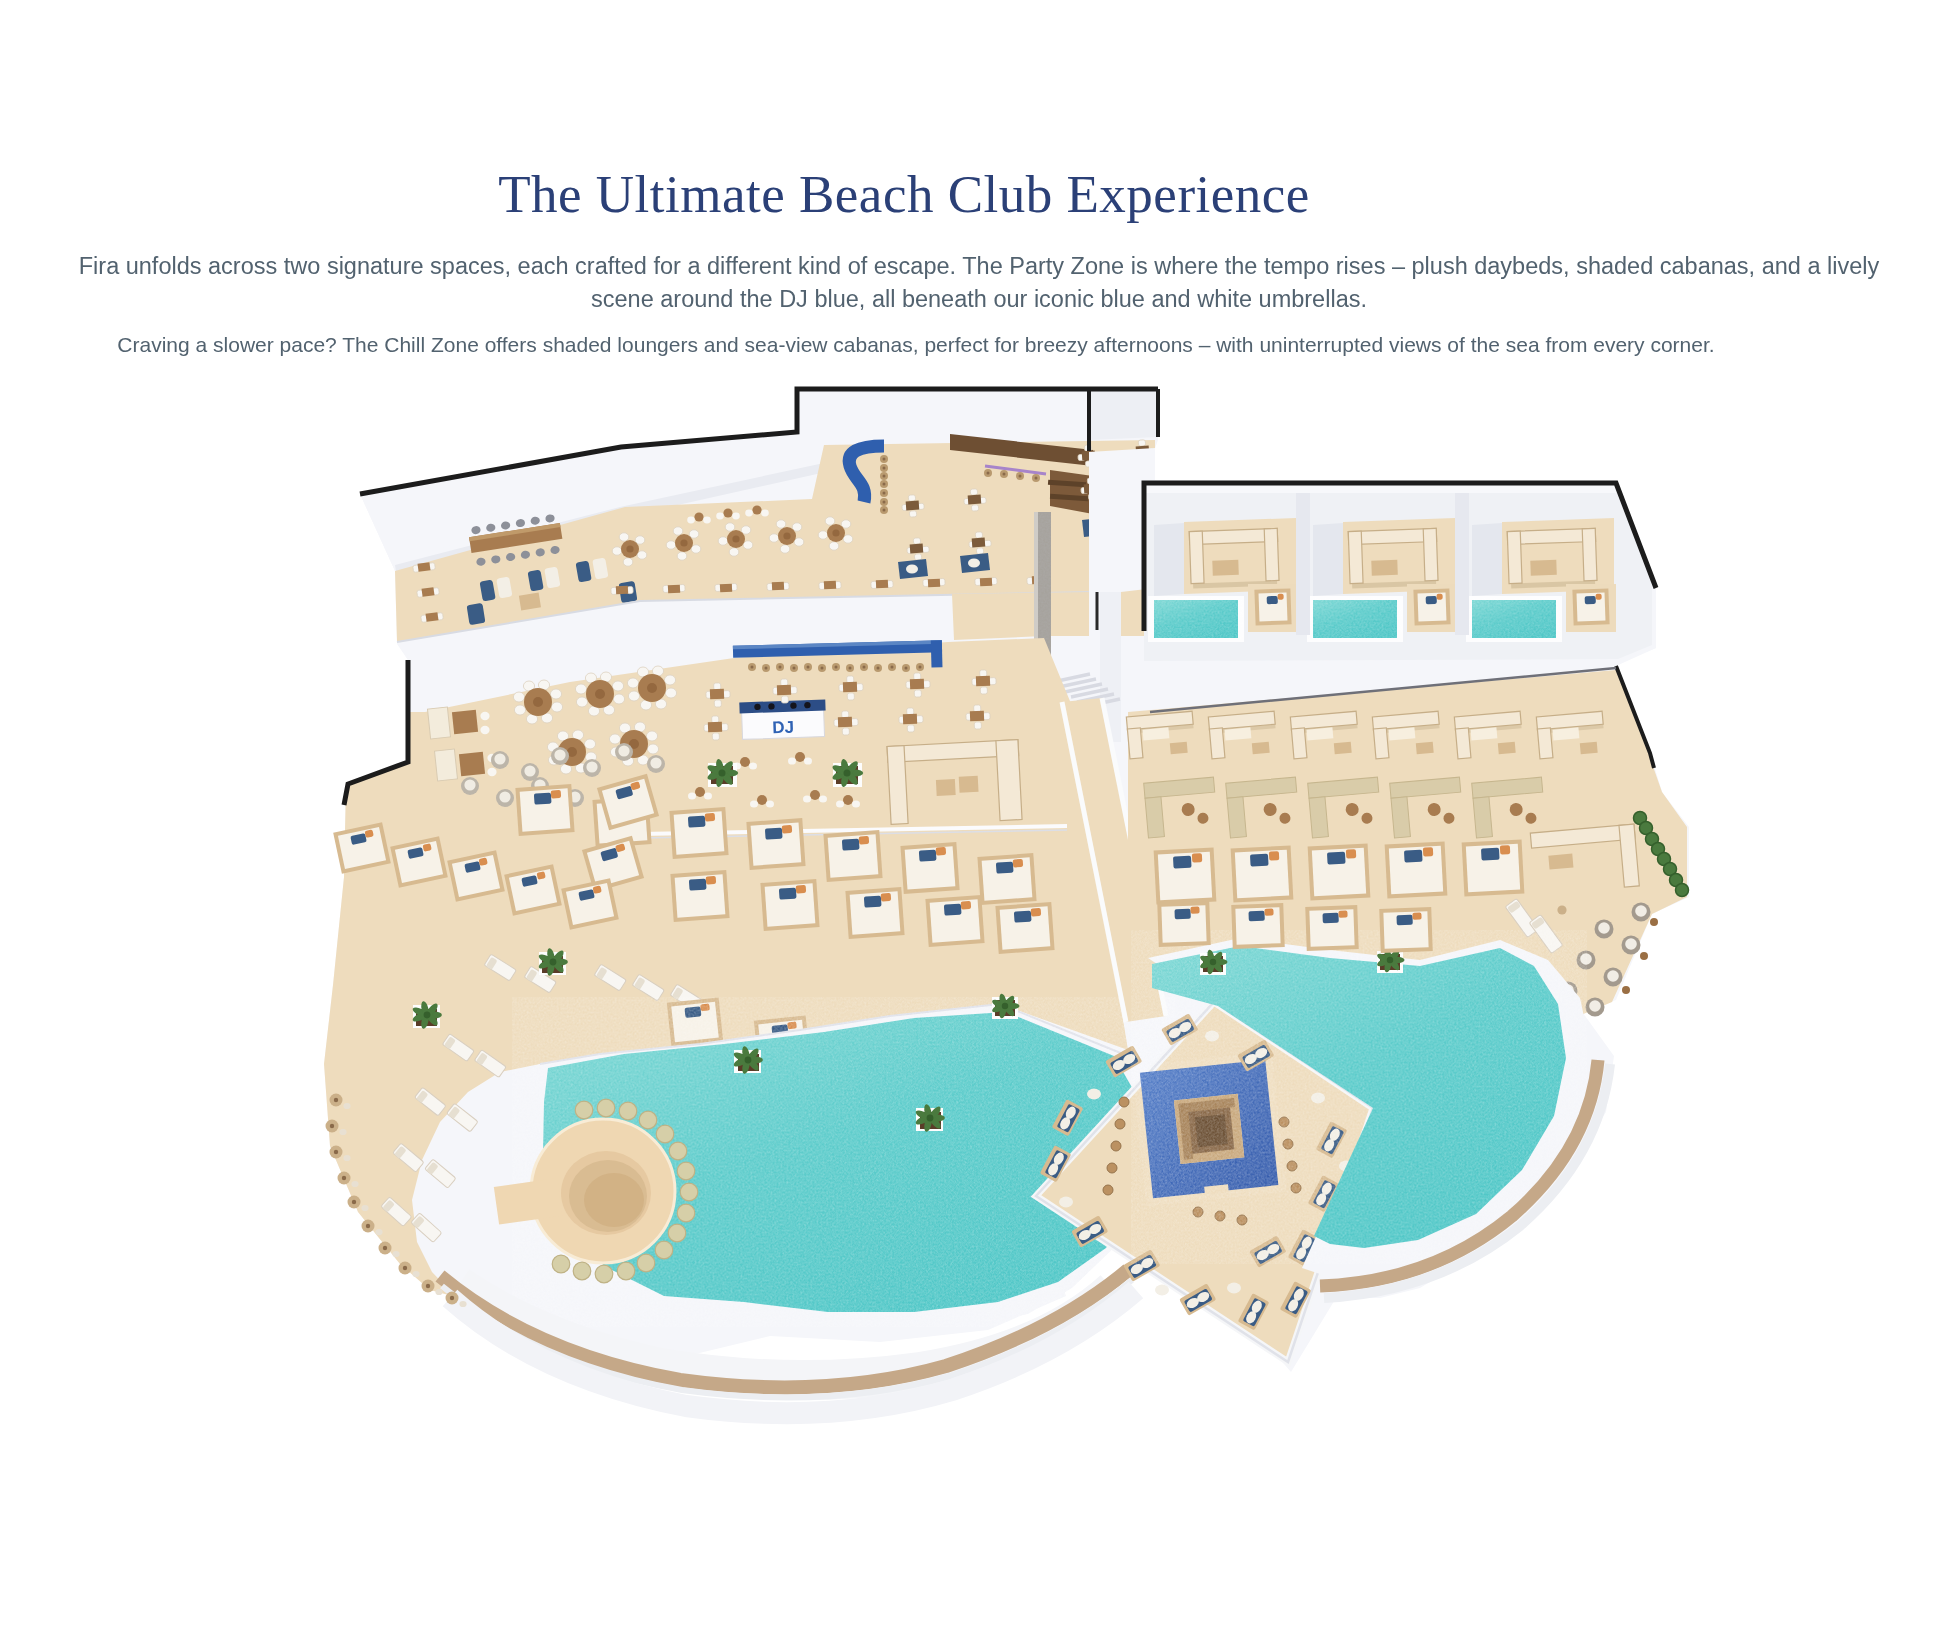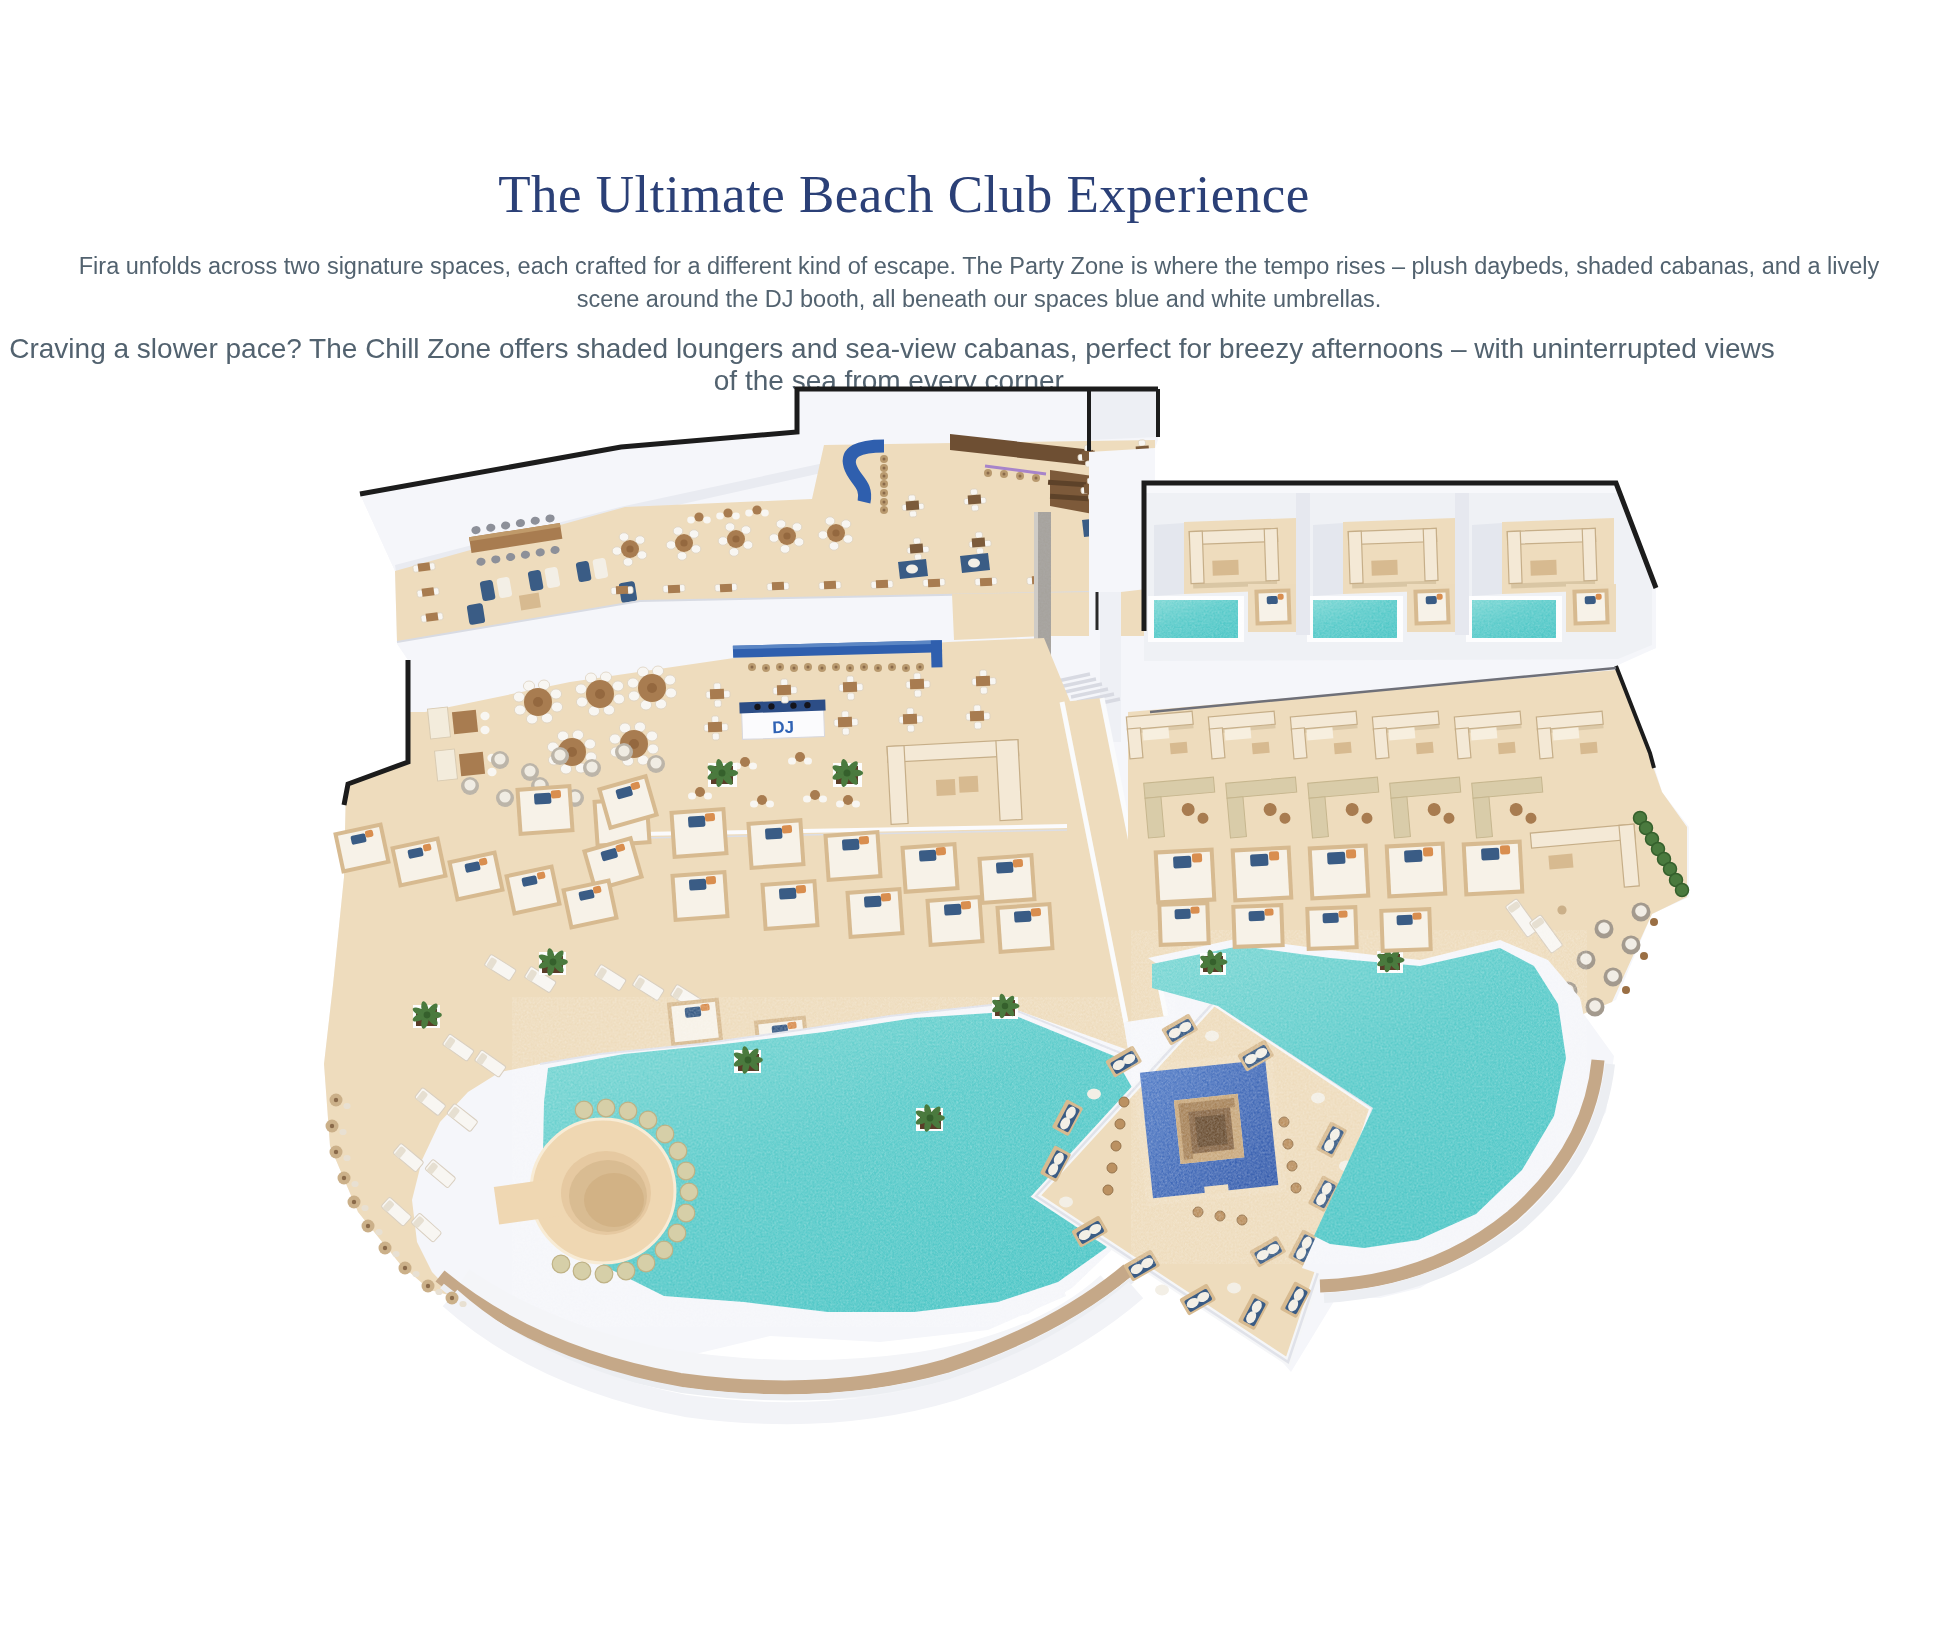--- a/index.html
+++ b/index.html
@@ -4,23 +4,23 @@
 html,body{margin:0;padding:0;background:#ffffff;width:1958px;height:1644px;overflow:hidden;}
 .t{position:absolute;left:0;width:1808px;text-align:center;font-family:"Liberation Serif",serif;color:#2b4077;}
 .p{position:absolute;font-family:"Liberation Sans",sans-serif;color:#52626f;text-align:center;}
 svg{position:absolute;left:0;top:0;}
 </style></head><body>
 
 <div class="t" style="top:164px;font-size:53px;font-weight:500;letter-spacing:0.5px;">The Ultimate Beach Club Experience</div>
 
 <div class="p" style="top:253px;left:0px;width:1958px;font-size:23.5px;">Fira unfolds across two signature spaces, each crafted for a different kind of escape. The Party Zone is where the tempo rises – plush daybeds, shaded cabanas, and a lively</div>
 
-<div class="p" style="top:286px;left:0px;width:1958px;font-size:23.5px;">scene around the DJ booth, all beneath our spaces blue and white umbrellas.</div>
-
-<div class="p" style="top:333px;left:0px;width:1784px;font-size:28px;">Craving a slower pace? The Chill Zone offers shaded loungers and sea-view cabanas, perfect for breezy afternoons – with uninterrupted views of the sea from every corner.</div>
+<div class="p" style="top:286px;left:0px;width:1958px;font-size:23.5px;">scene around the DJ blue, all beneath our iconic blue and white umbrellas.</div>
+
+<div class="p" style="top:333px;left:0px;width:1784px;font-size:21px;padding-left:24px;">Craving a slower pace? The Chill Zone offers shaded loungers and sea-view cabanas, perfect for breezy afternoons – with uninterrupted views of the sea from every corner.</div>
 <svg width="1958" height="1644" viewBox="0 0 1958 1644" xmlns="http://www.w3.org/2000/svg">
 <defs>
 <linearGradient id="pool" x1="0" y1="0" x2="0.7" y2="1">
 <stop offset="0" stop-color="#7fd8d5"></stop>
         <stop offset="0.5" stop-color="#5dcccb"></stop>
         <stop offset="1" stop-color="#50c7c7"></stop>
 </linearGradient>
 <filter id="wn" x="-5%" y="-5%" width="110%" height="110%">
 <feTurbulence type="fractalNoise" baseFrequency="0.5" numOctaves="2" seed="7" stitchTiles="stitch"></feTurbulence>
 <feColorMatrix type="matrix" values="0 0 0 0 1  0 0 0 0 1  0 0 0 0 1  0.5 0.5 0.5 0 -0.55"></feColorMatrix>

